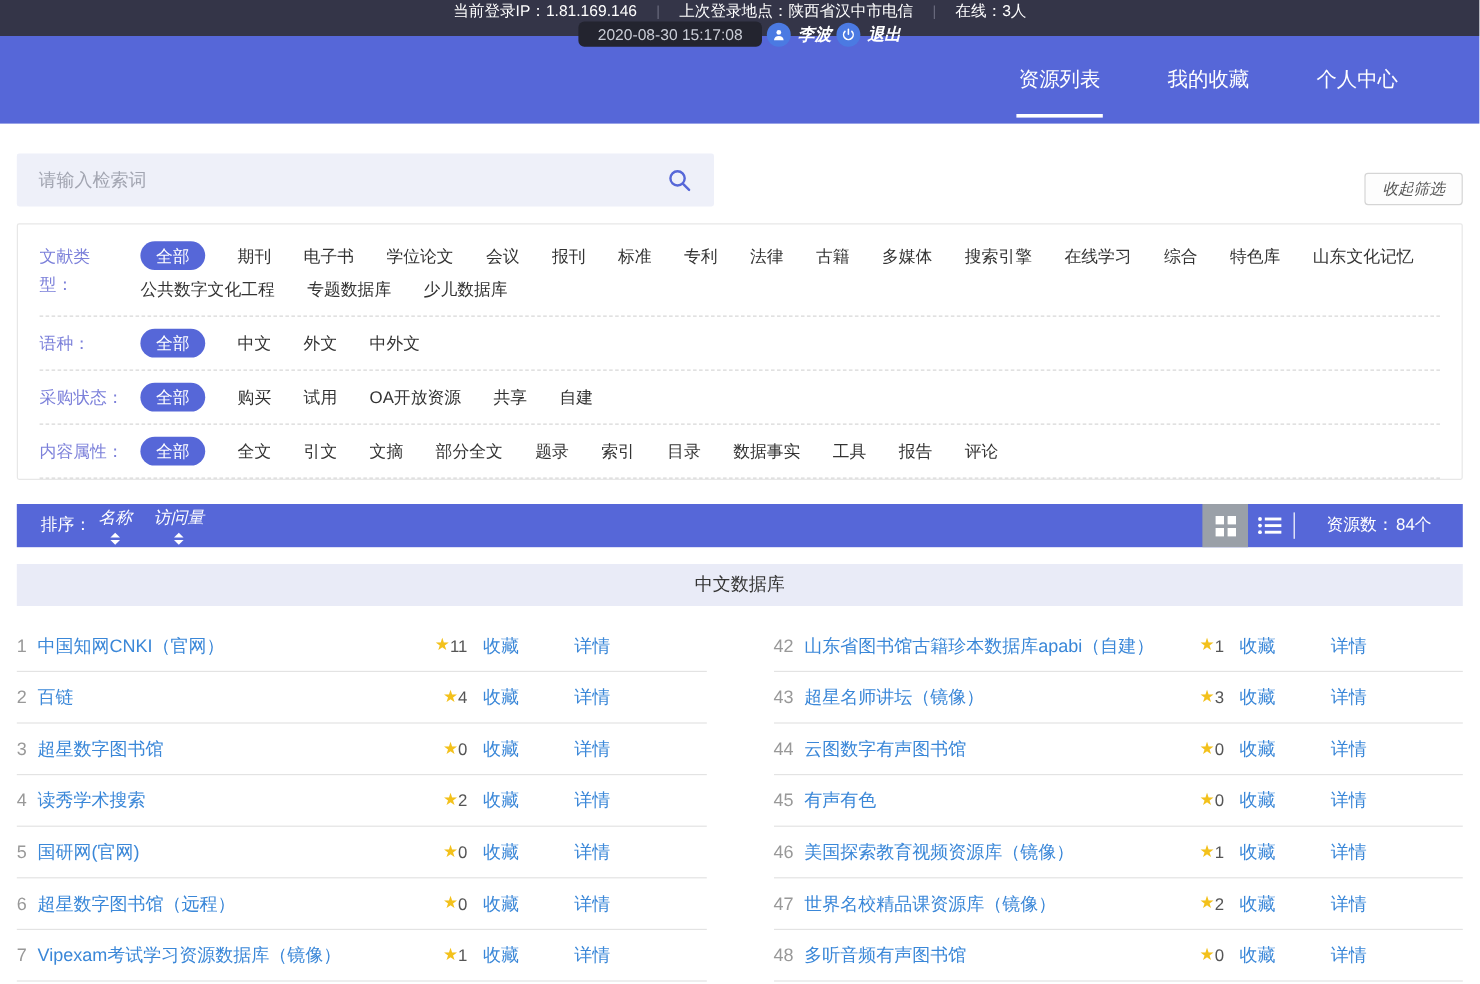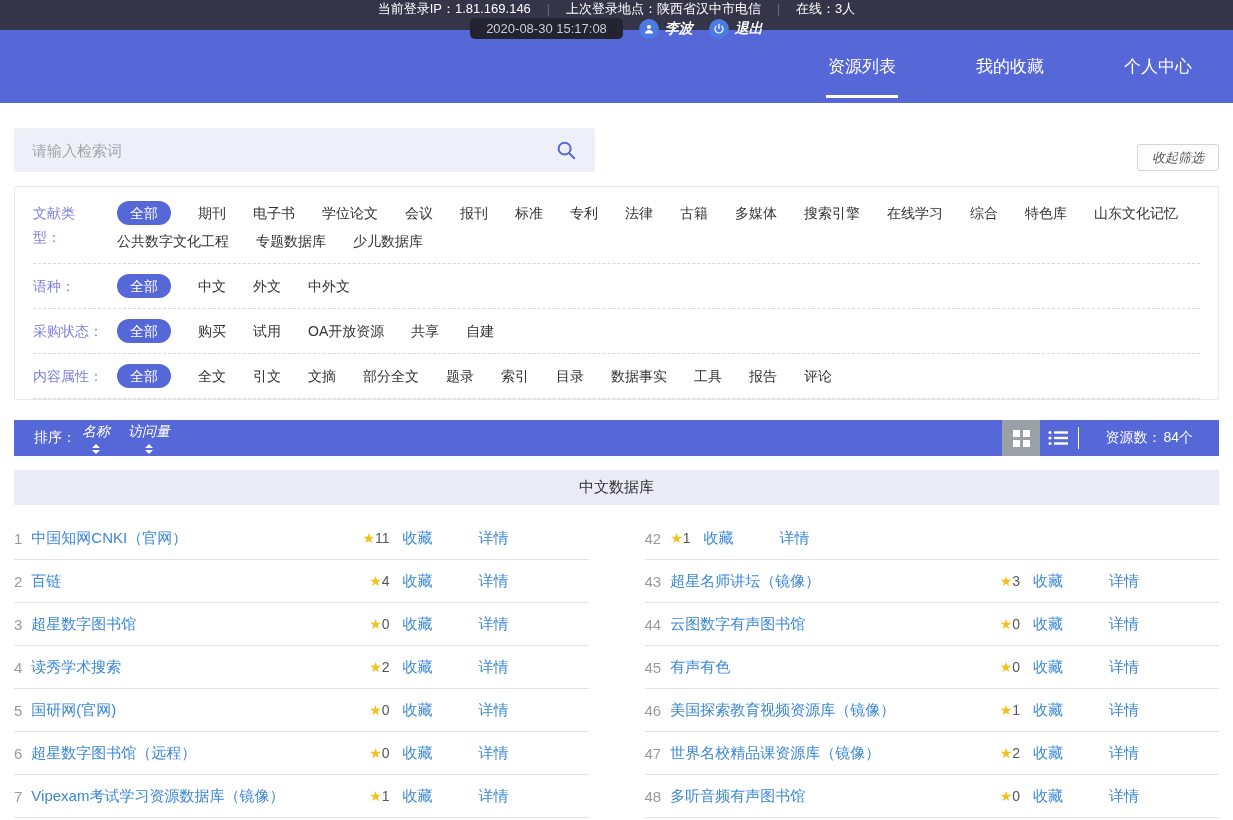--- a/index.html
+++ b/index.html
@@ -4,31 +4,31 @@
 <style>
   * { margin:0; padding:0; box-sizing:border-box; }
   html,body { width:1233px; height:820px; overflow:hidden; background:#fff;
     font-family:"Liberation Sans","DejaVu Sans",sans-serif; }
 
   
   .topbar { height:30px; background:#343548; color:#fff; display:flex;
     align-items:center; justify-content:space-between; padding:0 12px; font-size:13px;flex-direction:column; }
   .topbar-left { display:flex; align-items:center; gap:16px; }
   .tb-sep { color:#6a6b7e; font-size:12px; }
-  .topbar-right { display:flex; align-items:center; gap:16px; }
+  .topbar-right { display:flex; align-items:center; gap:4px; }
   .time-pill { background:#23242f; color:#c9ccd6; border-radius:5px;
     padding:3px 16px; font-size:13px; }
   .tb-user, .tb-logout { display:flex; align-items:center; gap:6px; cursor:pointer; }
   .tb-circle { width:20px; height:20px; border-radius:50%; background:#4b7ae2;
     display:flex; align-items:center; justify-content:center; }
   .tb-name { font-style:italic; font-size:14px;font-weight:bold; }
 
   
   .header { height:73px; background:#5667d8; display:flex; align-items:center;
-    justify-content:flex-end; padding-right:39px; gap:76px; }
+    justify-content:flex-end; padding-right:66px; gap:52px; }
   .nav-item { color:#fff; font-size:17px; position:relative; cursor:pointer;
     padding:6px 2px; }
   .nav-item.active::after { content:""; position:absolute; left:0; right:0;
     bottom:-14px; height:3px; background:#fff; }
 
   .content { padding:0 14px; }
 
   
   .search-row { position:relative; margin-top:25px; height:44px; }
   .search-box { width:581px; height:44px; background:#eef0f9; border-radius:2px;
@@ -312,20 +312,21 @@
         <span class="db-title">Vipexam考试学习资源数据库（镜像）</span>
         <span class="star-icon">★</span>
         <span class="db-stars">1</span>
         <span class="db-fav">收藏</span>
         <span class="db-detail">详情</span>
       </div>
       </div>
     <div class="col">
         <div class="db-row">
         <span class="db-num">42</span>
+        <span class="db-title">山东省图书馆古籍珍本数据库apabi（自建）</span>
         <span class="star-icon">★</span>
         <span class="db-stars">1</span>
         <span class="db-fav">收藏</span>
         <span class="db-detail">详情</span>
       </div>
         <div class="db-row">
         <span class="db-num">43</span>
         <span class="db-title">超星名师讲坛（镜像）</span>
         <span class="star-icon">★</span>
         <span class="db-stars">3</span>

